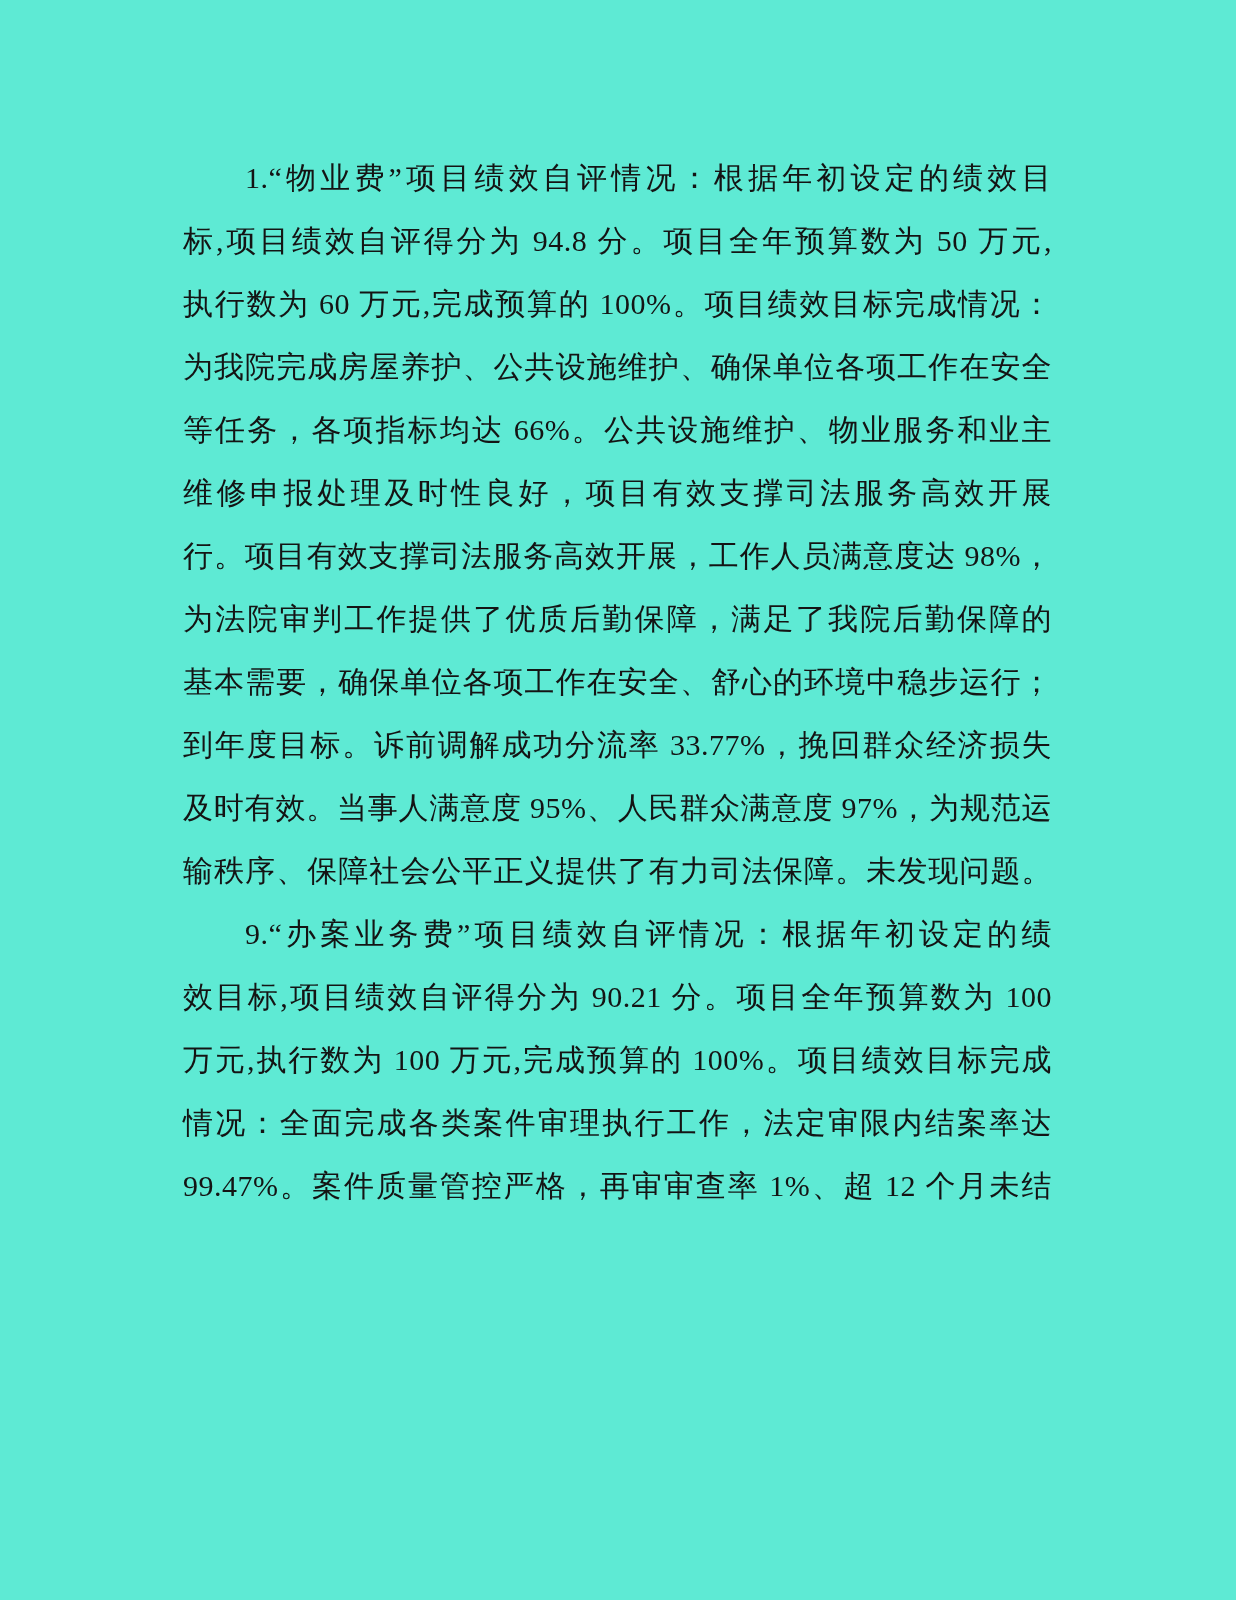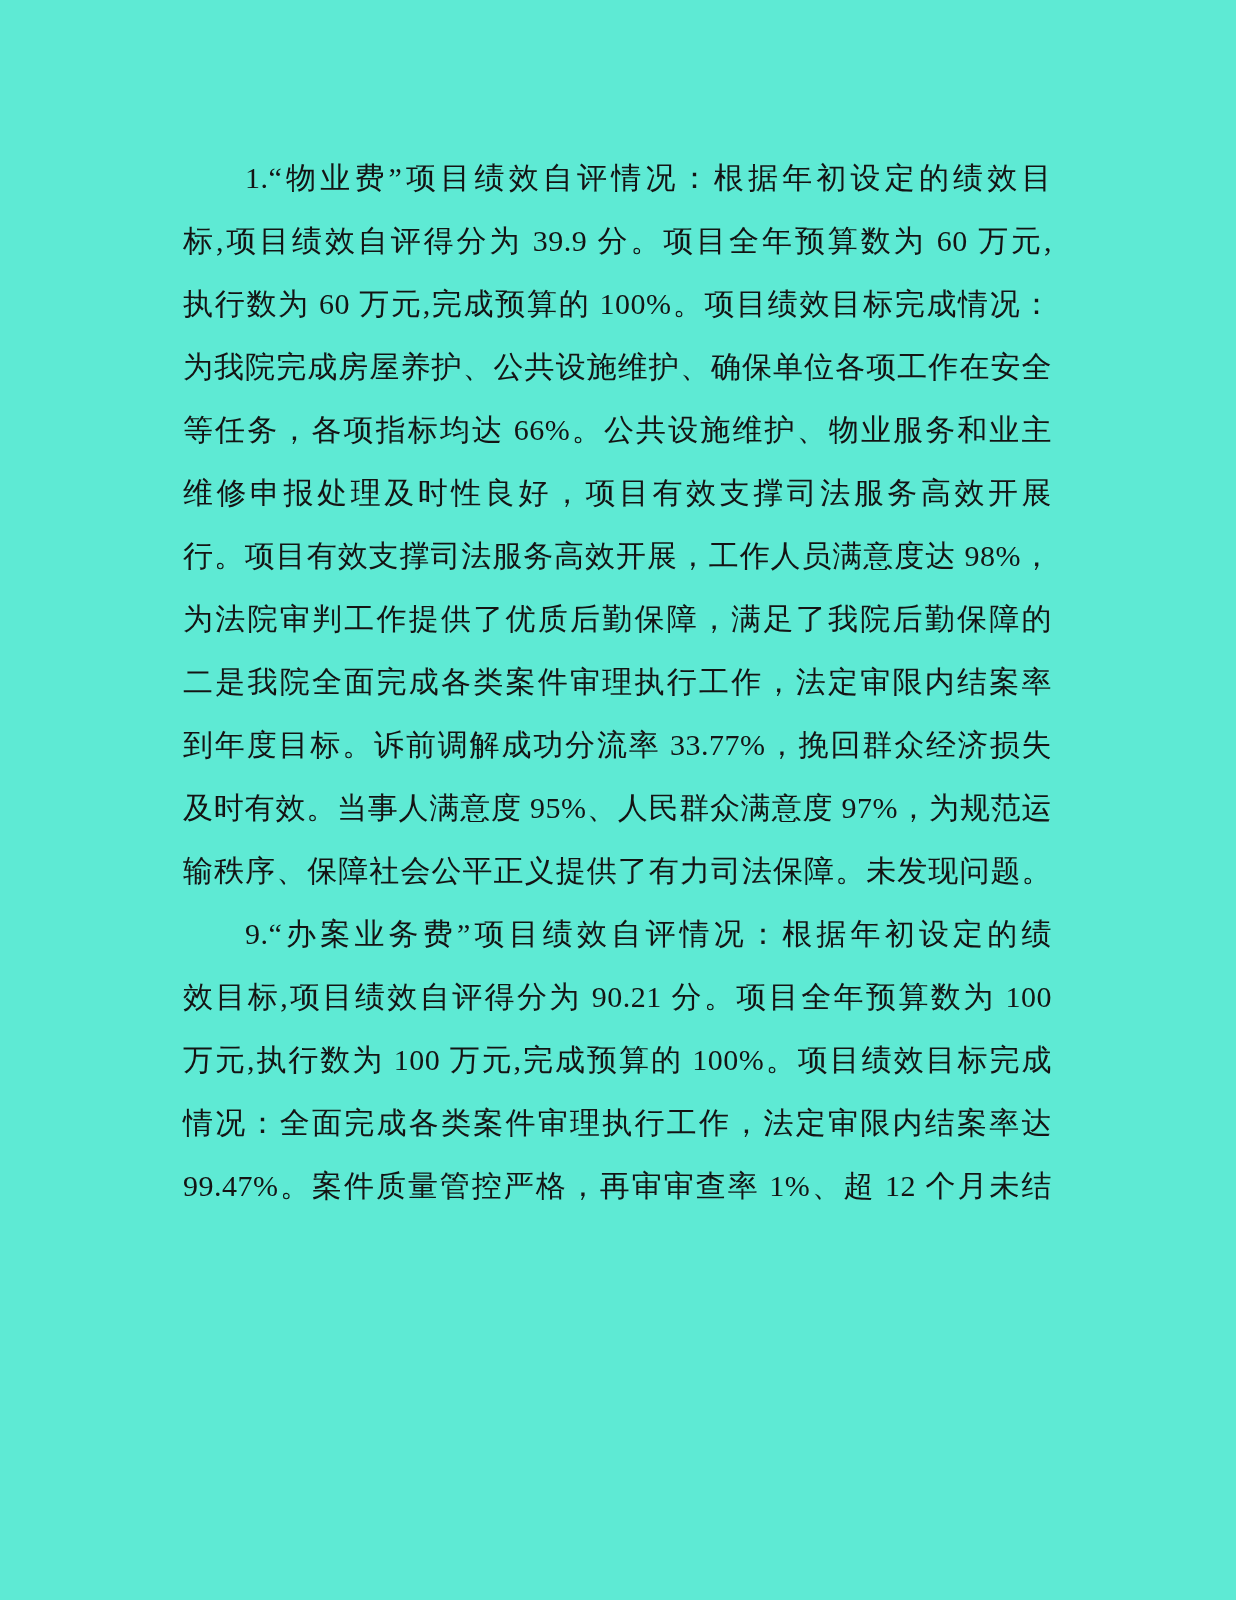--- a/index.html
+++ b/index.html
@@ -36,28 +36,28 @@
   }
 </style>
 </head>
 <body>
 
 <div class="page">
   <div class="doc-body">
 
     <div>
       <div class="text-line indent">1.“物业费”项目绩效自评情况：根据年初设定的绩效目</div>
-      <div class="text-line">标,项目绩效自评得分为 39.9 分。项目全年预算数为 60 万元,</div>
+      <div class="text-line">标,项目绩效自评得分为 94.8 分。项目全年预算数为 50 万元,</div>
       <div class="text-line">执行数为 60 万元,完成预算的 100%。项目绩效目标完成情况：</div>
       <div class="text-line">为我院完成房屋养护、公共设施维护、确保单位各项工作在安全</div>
       <div class="text-line">等任务，各项指标均达 66%。公共设施维护、物业服务和业主</div>
       <div class="text-line">维修申报处理及时性良好，项目有效支撑司法服务高效开展</div>
       <div class="text-line">行。项目有效支撑司法服务高效开展，工作人员满意度达 98%，</div>
       <div class="text-line">为法院审判工作提供了优质后勤保障，满足了我院后勤保障的</div>
-      <div class="text-line">二是我院全面完成各类案件审理执行工作，法定审限内结案率</div>
+      <div class="text-line">基本需要，确保单位各项工作在安全、舒心的环境中稳步运行；</div>
       <div class="text-line">到年度目标。诉前调解成功分流率 33.77%，挽回群众经济损失</div>
       <div class="text-line">及时有效。当事人满意度 95%、人民群众满意度 97%，为规范运</div>
       <div class="text-line">输秩序、保障社会公平正义提供了有力司法保障。未发现问题。</div>
     </div>
 
     <div>
       <div class="text-line indent">9.“办案业务费”项目绩效自评情况：根据年初设定的绩</div>
       <div class="text-line">效目标,项目绩效自评得分为 90.21 分。项目全年预算数为 100</div>
       <div class="text-line">万元,执行数为 100 万元,完成预算的 100%。项目绩效目标完成</div>
       <div class="text-line">情况：全面完成各类案件审理执行工作，法定审限内结案率达</div>

